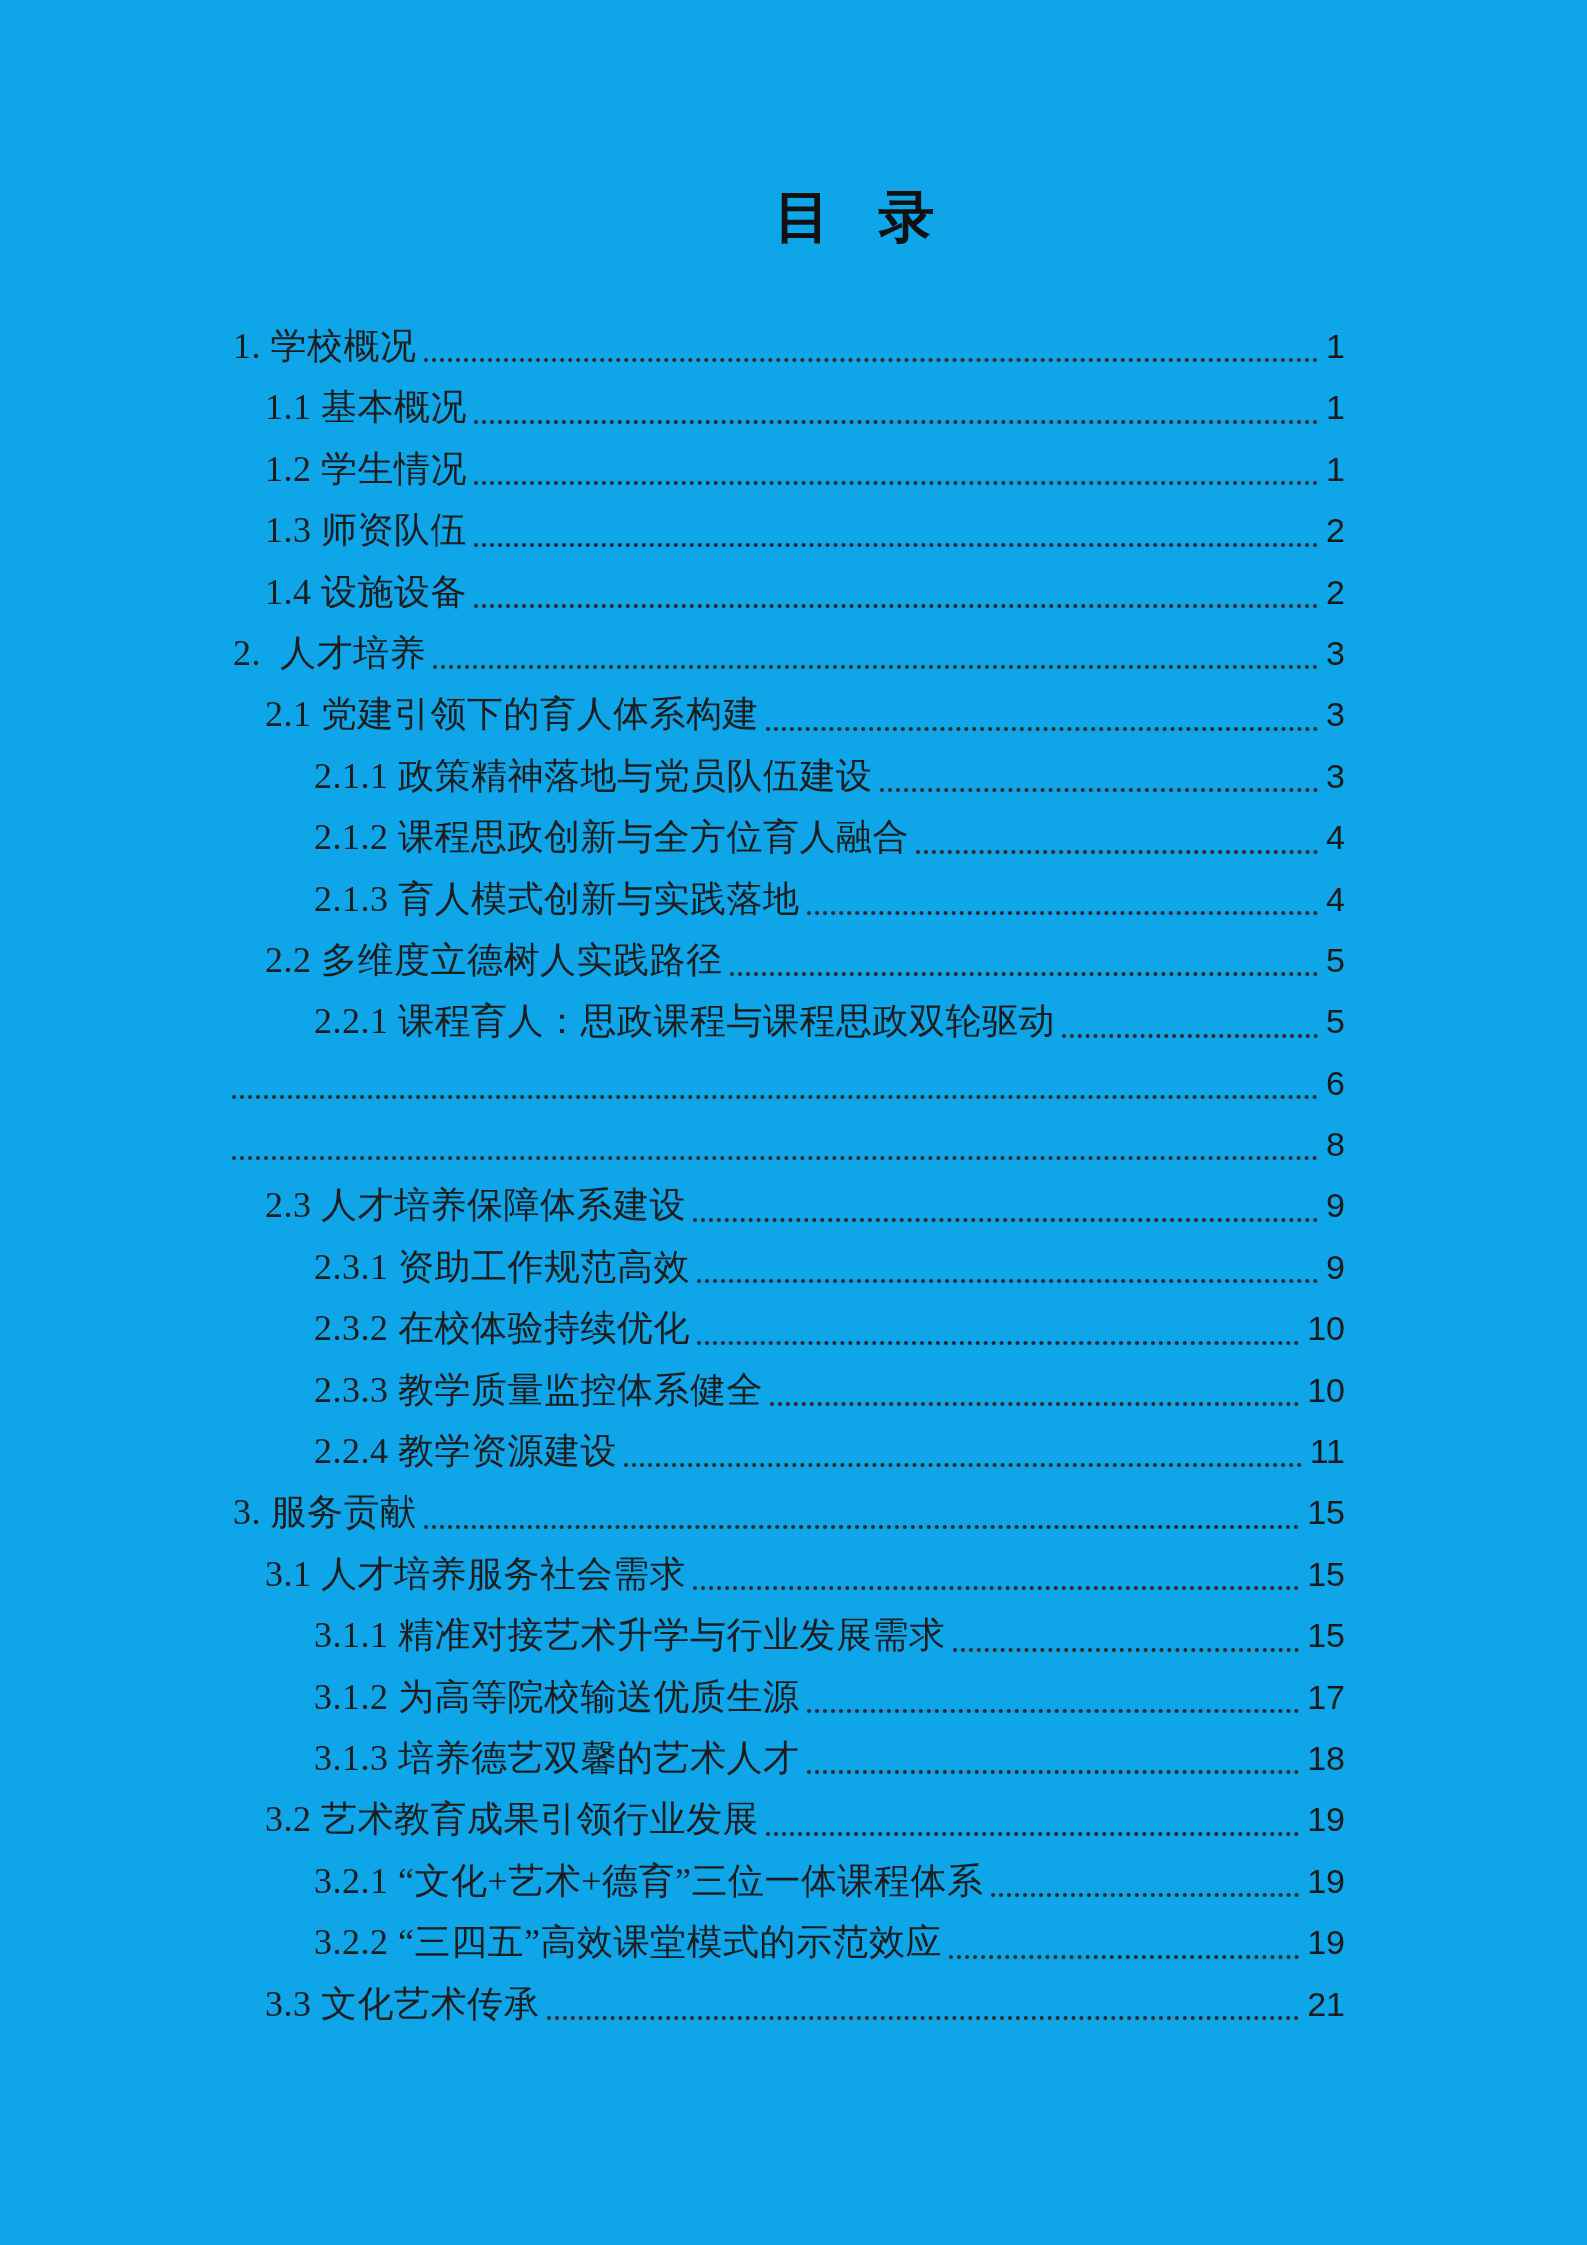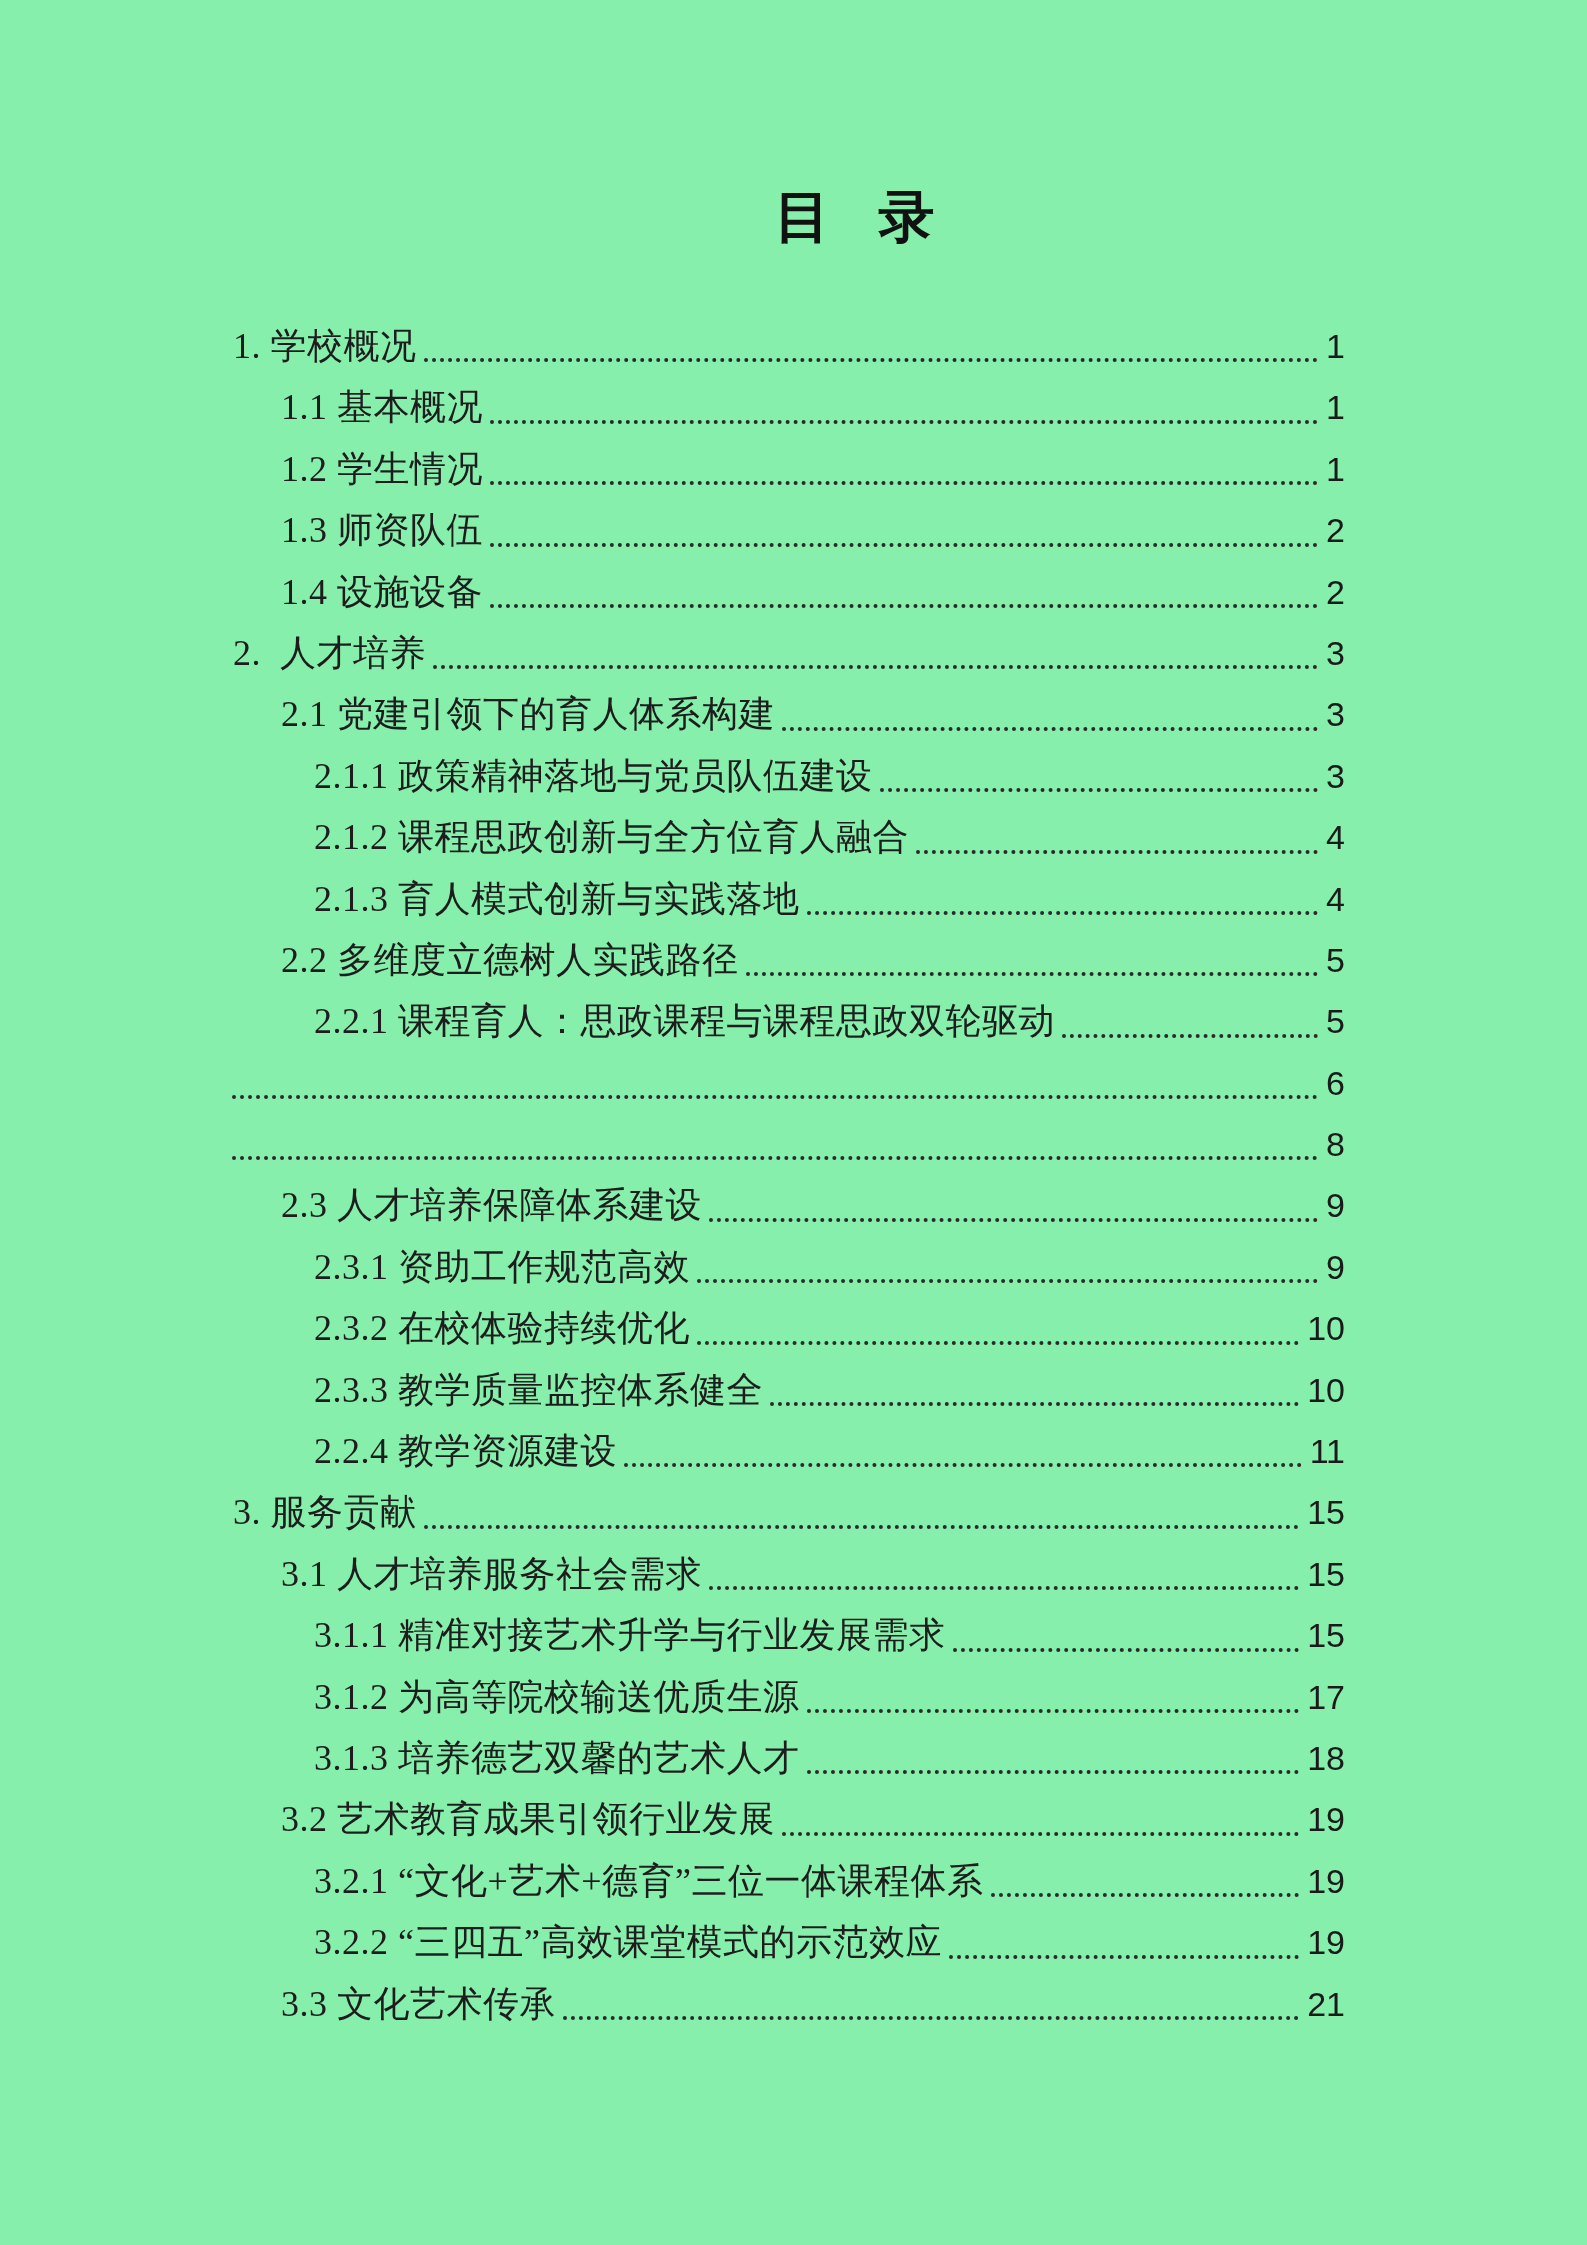--- a/index.html
+++ b/index.html
@@ -5,21 +5,21 @@
   html, body { margin: 0; padding: 0; }
   body {
     width: 1587px;
     height: 2245px;
     background: #ffffff;
     position: relative;
     overflow: hidden;
     font-family: "Liberation Serif", "DejaVu Serif", serif;
     color: #1d1d1d;
   }
-  .doc-page { position: absolute; inset: 0; background: #86efac; }
+  .doc-page { position: absolute; inset: 0; background: #0ea5e9; }
 
   .page-title {
     position: absolute;
     top: 180px;
     left: 0;
     right: 0;
     text-align: center;
     font-size: 56px;
     font-weight: bold;
     letter-spacing: 2px;
@@ -41,21 +41,21 @@
     line-height: 61.4px;
     font-size: 36px;
     cursor: pointer;
   }
   .toc-row .label {
     white-space: pre;
     letter-spacing: 0.5px;
     flex: 0 0 auto;
   }
   .toc-row.level-1 .label { margin-left: 8px; }
-  .toc-row.level-2 .label { margin-left: 56px; }
+  .toc-row.level-2 .label { margin-left: 40px; }
   .toc-row.level-3 .label { margin-left: 89px; }
   .toc-row .leader {
     flex: 1 1 auto;
     border-bottom: 4px dotted #2a2a2a;
     margin: 0 8px 15px 7px;
     min-width: 20px;
   }
   .toc-row .pagenum {
     flex: 0 0 auto;
     font-family: "Liberation Sans", "DejaVu Sans", sans-serif;

